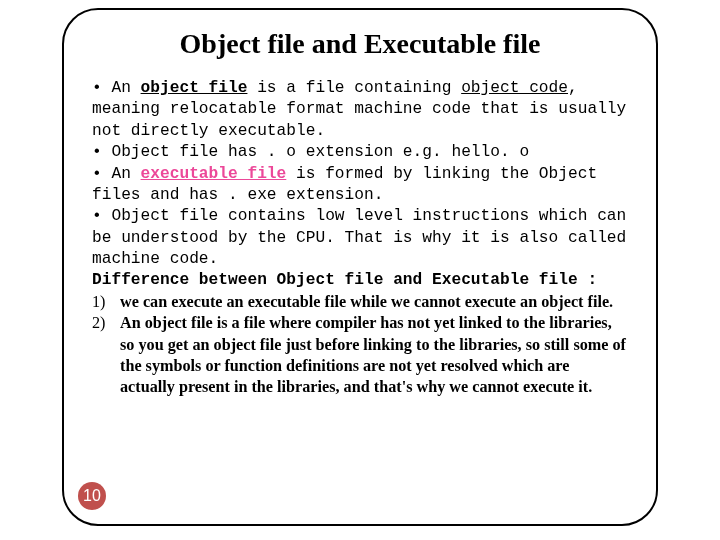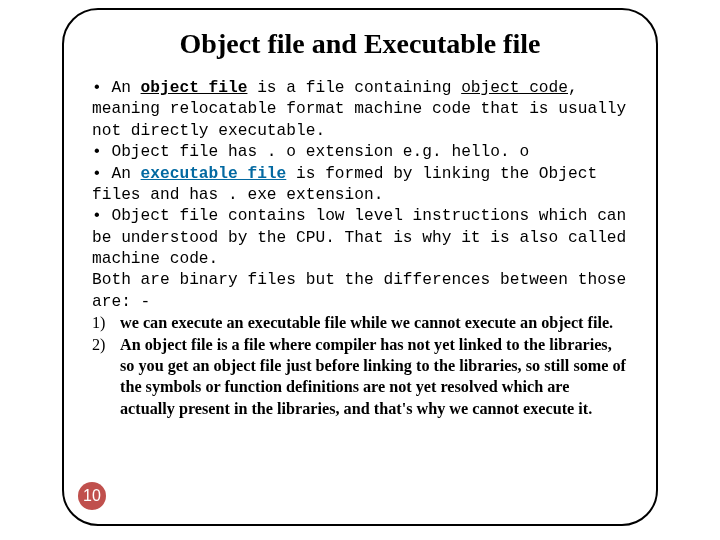--- a/index.html
+++ b/index.html
@@ -31,21 +31,21 @@
     font-size: 16.2px;
     line-height: 1.32;
     color: #000;
   }
   .bullet-line { margin: 0; font-family: Liberation Mono, monospace; }
   .numitem { display: flex; }
   .numitem .num { width: 28px; flex: 0 0 28px; }
   .numitem .txt { flex: 1; font-weight: bold; }
   .b { font-weight: bold; }
   .u { text-decoration: underline; }
-  .red { color: #0369a1; }
+  .red { color: #ec4899; }
   .page-badge {
     position: absolute;
     left: 14px;
     bottom: 14px;
     width: 28px;
     height: 28px;
     border-radius: 50%;
     background: #c0504d;
     color: #fff;
     font-family: Arial, sans-serif;
@@ -70,22 +70,22 @@
 
     <div class="bullet-line">• Object file has . o extension e.g. hello. o</div>
 
 
     <div class="bullet-line">
       <span>• An </span><span class="b u red">executable file</span><span> is formed by linking the Object files and has . exe extension.</span>
     </div>
 
     <div class="bullet-line">• Object file contains low level instructions which can be understood by the CPU. That is why it is also called machine code.</div>
 
+    <div class="bullet-line b">Difference between Object file and Executable file :</div>
 
-    <div class="bullet-line">Both are binary files but the differences between those are: -</div>
 
     <div class="numitem">
       <div class="num">1)</div>
       <div class="txt">we can execute an executable file while we cannot execute an object file.</div>
     </div>
 
     <div class="numitem">
       <div class="num">2)</div>
       <div class="txt">An object file is a file where compiler has not yet linked to the libraries, so you get an object file just before linking to the libraries, so still some of the symbols or function definitions are not yet resolved which are actually present in the libraries, and that's why we cannot execute it.</div>
     </div>

